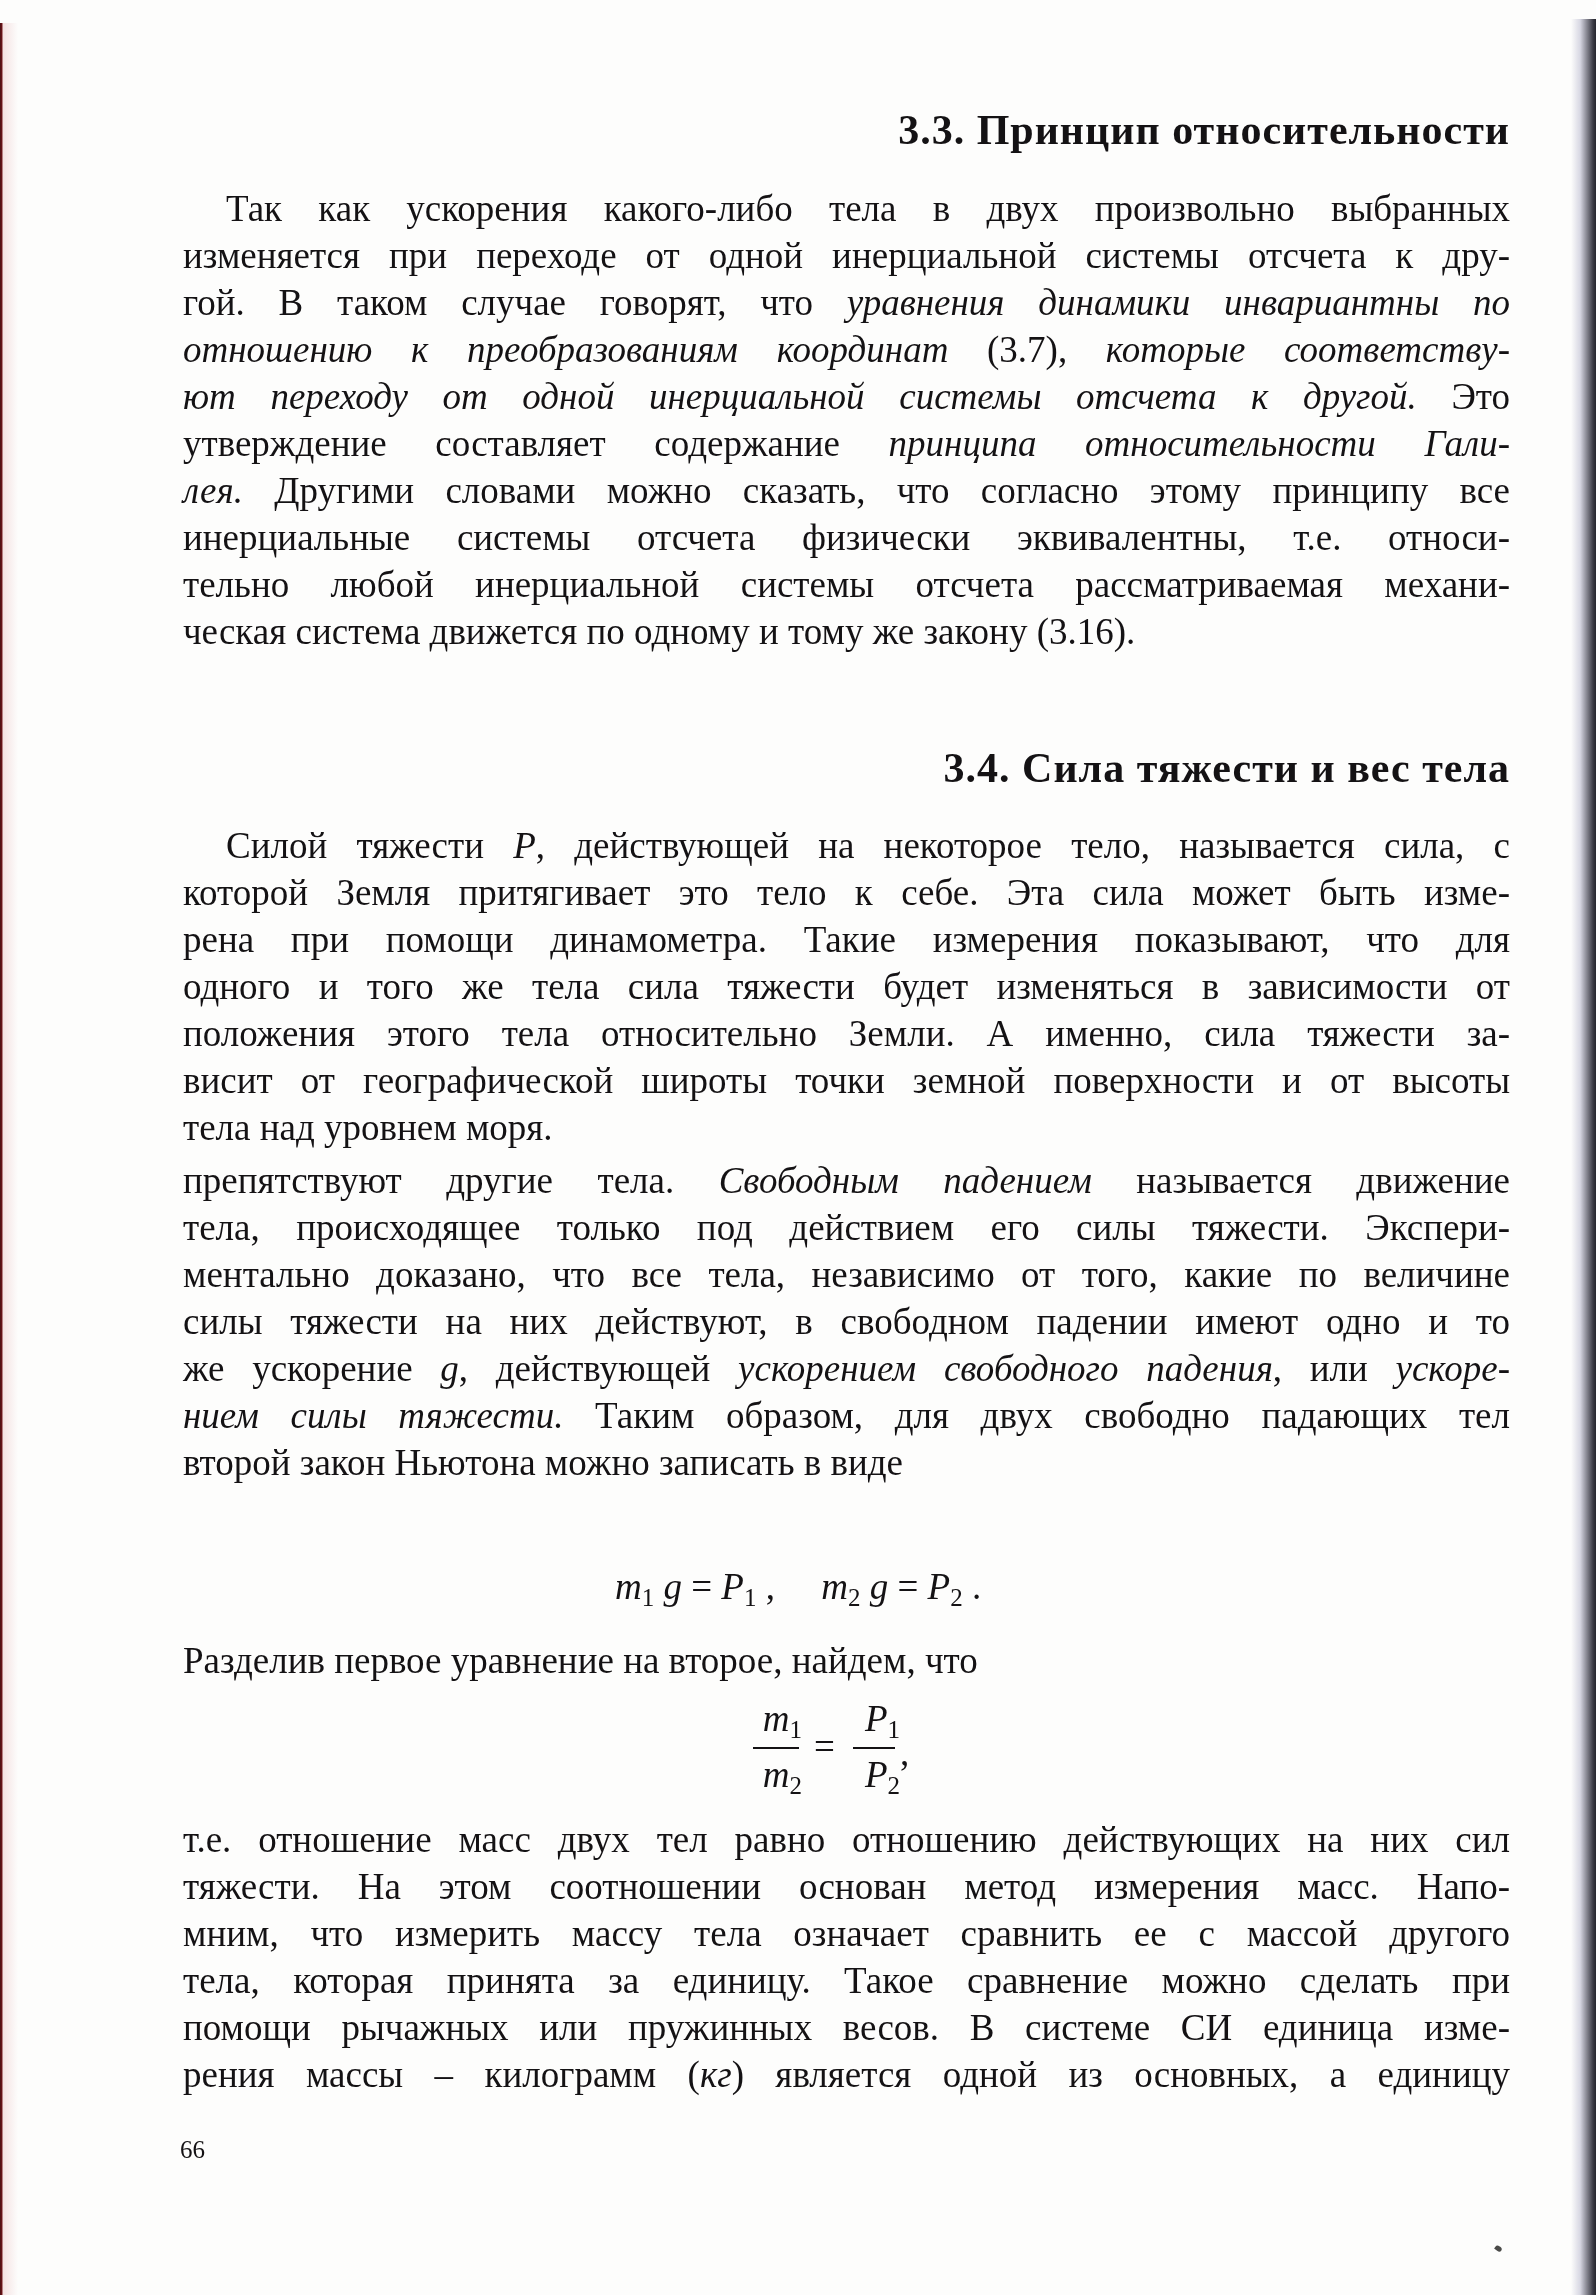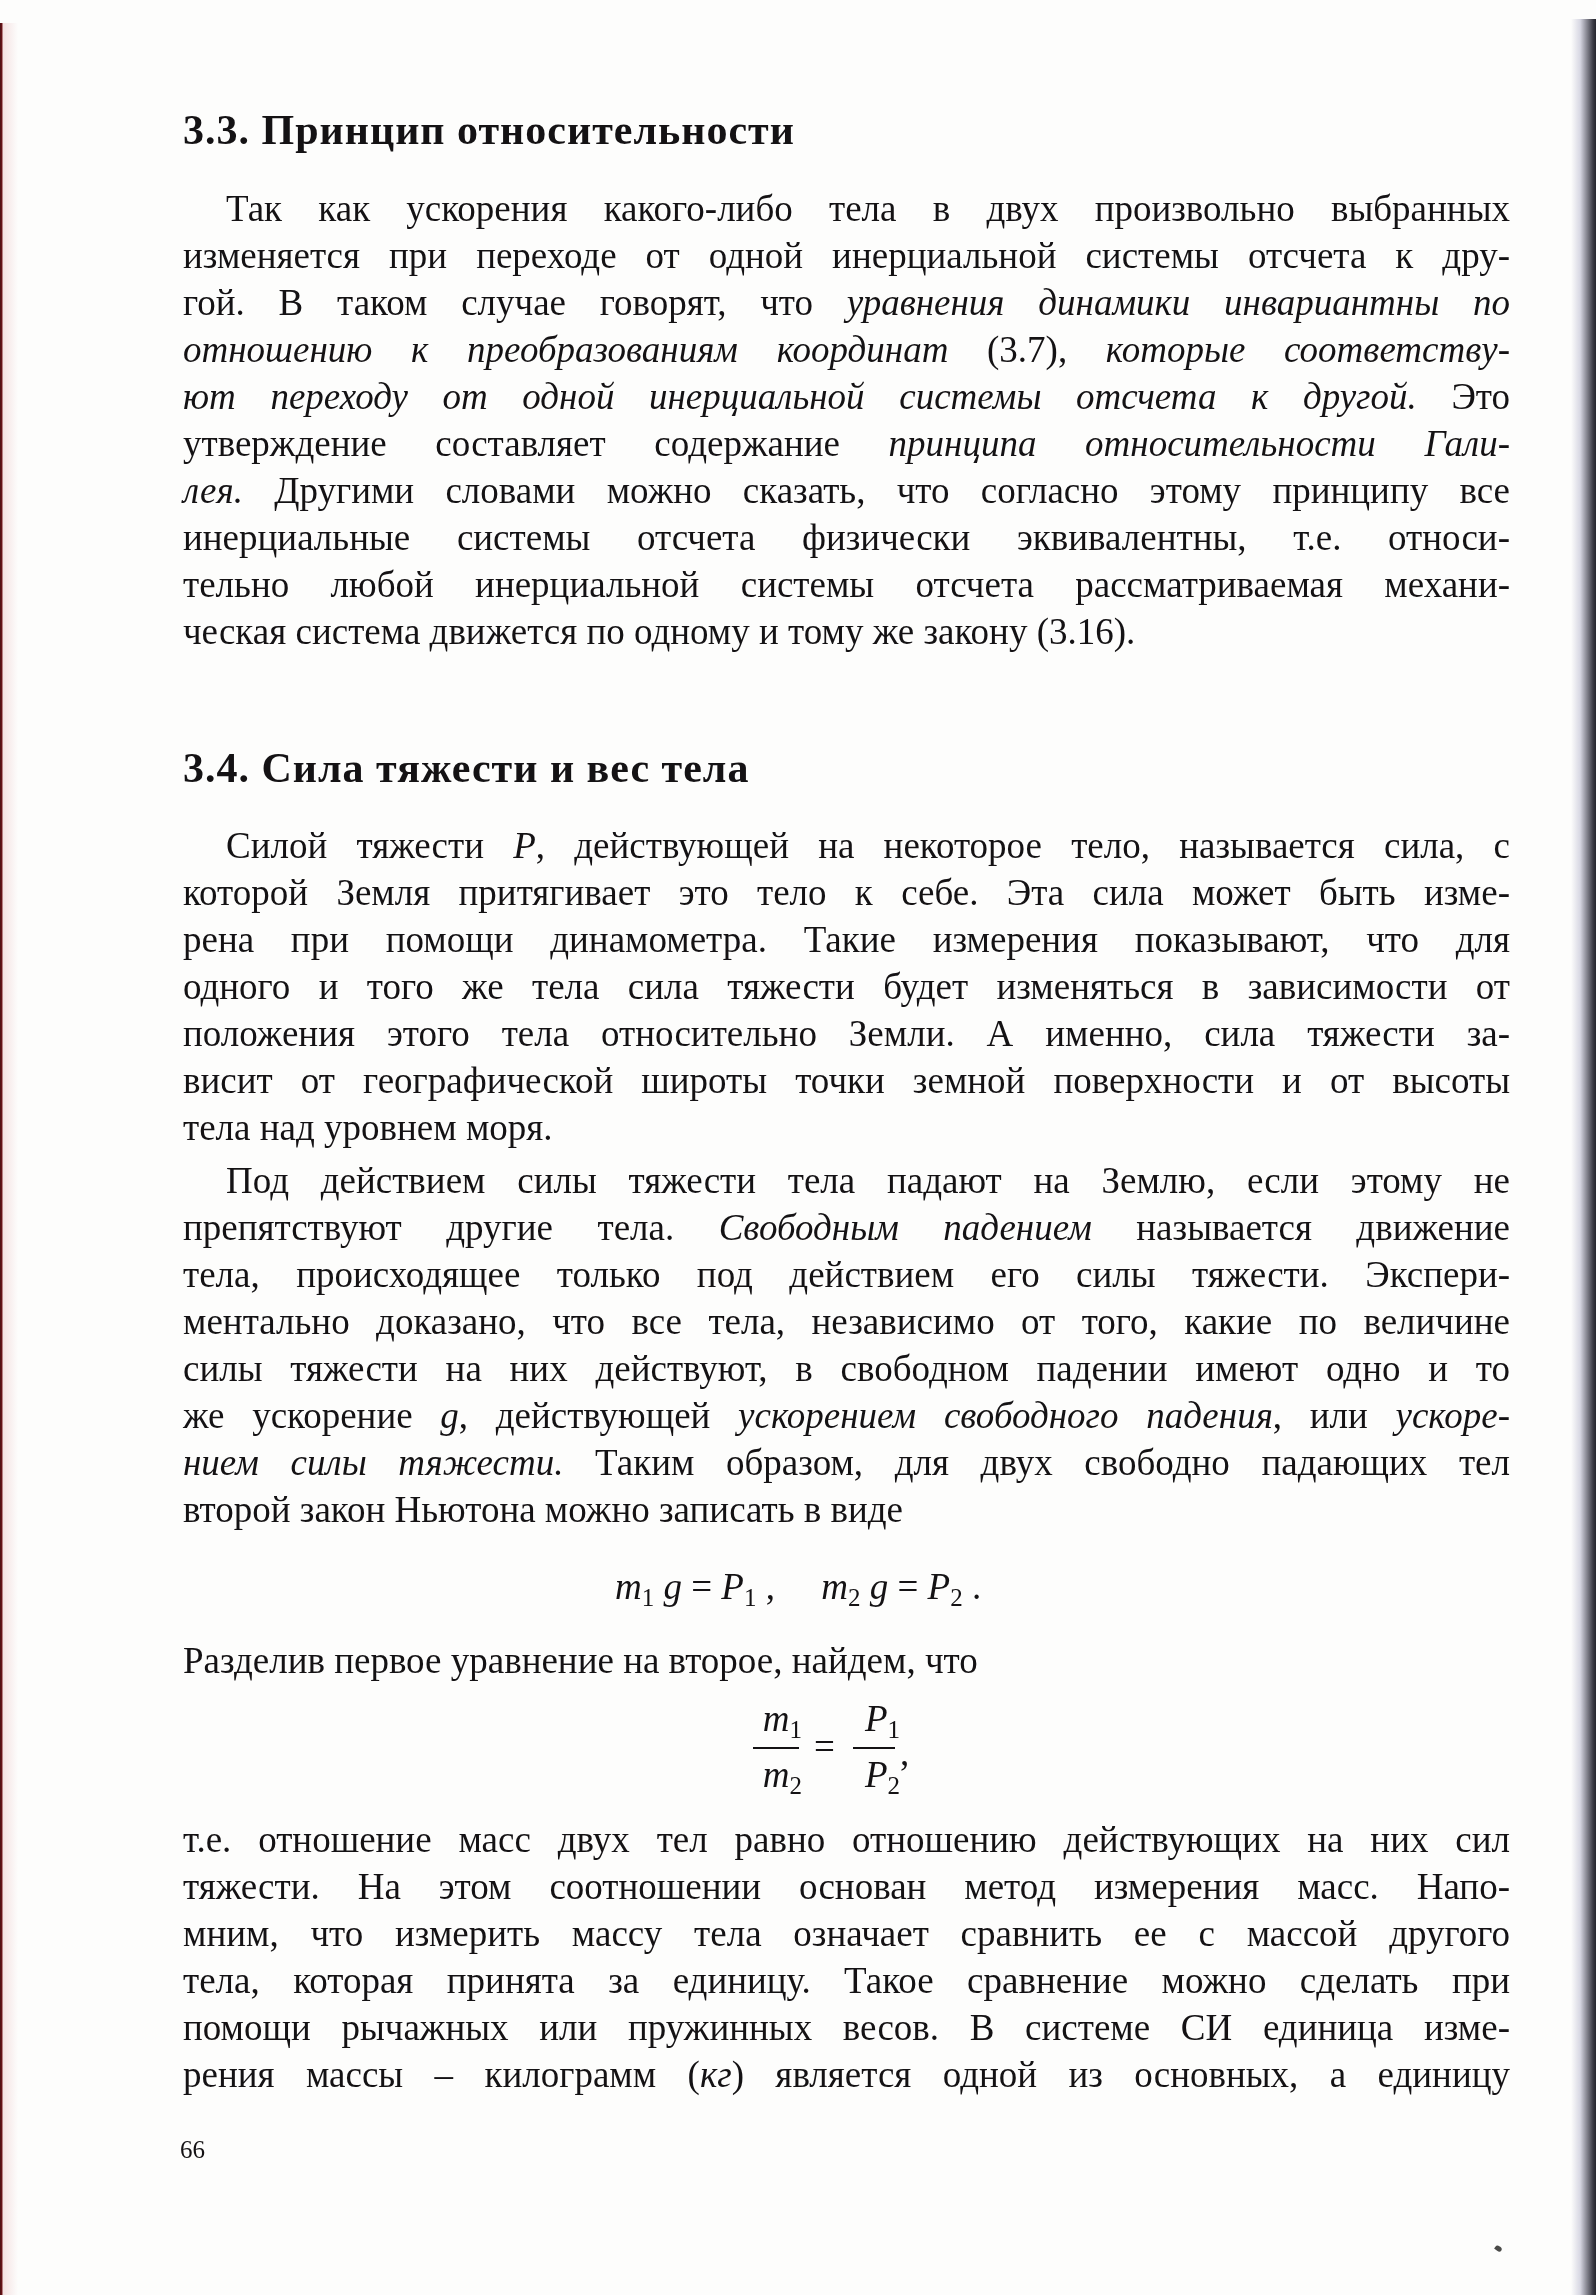--- a/index.html
+++ b/index.html
@@ -42,21 +42,21 @@
     .content {
       position: absolute;
       left: 183px;
       top: 0;
       width: 1327px;
     }
     .heading {
       position: absolute;
       left: 0;
       width: 1327px;
-      text-align: left;
+      text-align: right;
       font-weight: bold;
       font-size: 42px;
       letter-spacing: 1px;
       line-height: 48px;
       margin: 0;
     }
     .para {
       position: absolute;
       left: 0;
       width: 1327px;
@@ -172,21 +172,20 @@
     <span class="line indent"><span>Силой тяжести </span><span class="it">P</span><span>, действующей на некоторое тело, называется сила, с</span></span>
     <span class="line"><span>которой Земля притягивает это тело к себе.  Эта сила может быть изме-</span></span>
     <span class="line"><span>рена при помощи динамометра.  Такие измерения показывают, что для</span></span>
     <span class="line"><span>одного и того же тела сила тяжести будет изменяться в зависимости от</span></span>
     <span class="line"><span>положения этого тела относительно Земли.  А именно, сила тяжести за-</span></span>
     <span class="line"><span>висит от географической широты точки земной поверхности и от высоты</span></span>
     <span class="line last"><span>тела над уровнем моря.</span></span>
   </div>
 
   <div class="para" style="top:1157px;">
-    <span class="line indent"><span>Под действием силы тяжести тела падают на Землю, если этому не</span></span>
     <span class="line"><span>препятствуют другие тела.  </span><span class="it">Свободным падением</span><span> называется движение</span></span>
     <span class="line"><span>тела, происходящее только под действием его силы тяжести.  Экспери-</span></span>
     <span class="line"><span>ментально доказано, что все тела, независимо от того, какие по величине</span></span>
     <span class="line"><span>силы тяжести на них действуют, в свободном падении имеют одно и то</span></span>
     <span class="line"><span>же ускорение </span><span class="it">g</span><span>, действующей </span><span class="it">ускорением свободного падения</span><span>, или </span><span class="it">ускоре-</span></span>
     <span class="line"><span class="it">нием силы тяжести.</span><span>  Таким образом, для двух свободно падающих тел</span></span>
     <span class="line last"><span>второй закон Ньютона можно записать в виде</span></span>
   </div>
 
   <div class="eq" style="left:432px; top:1563px;">

